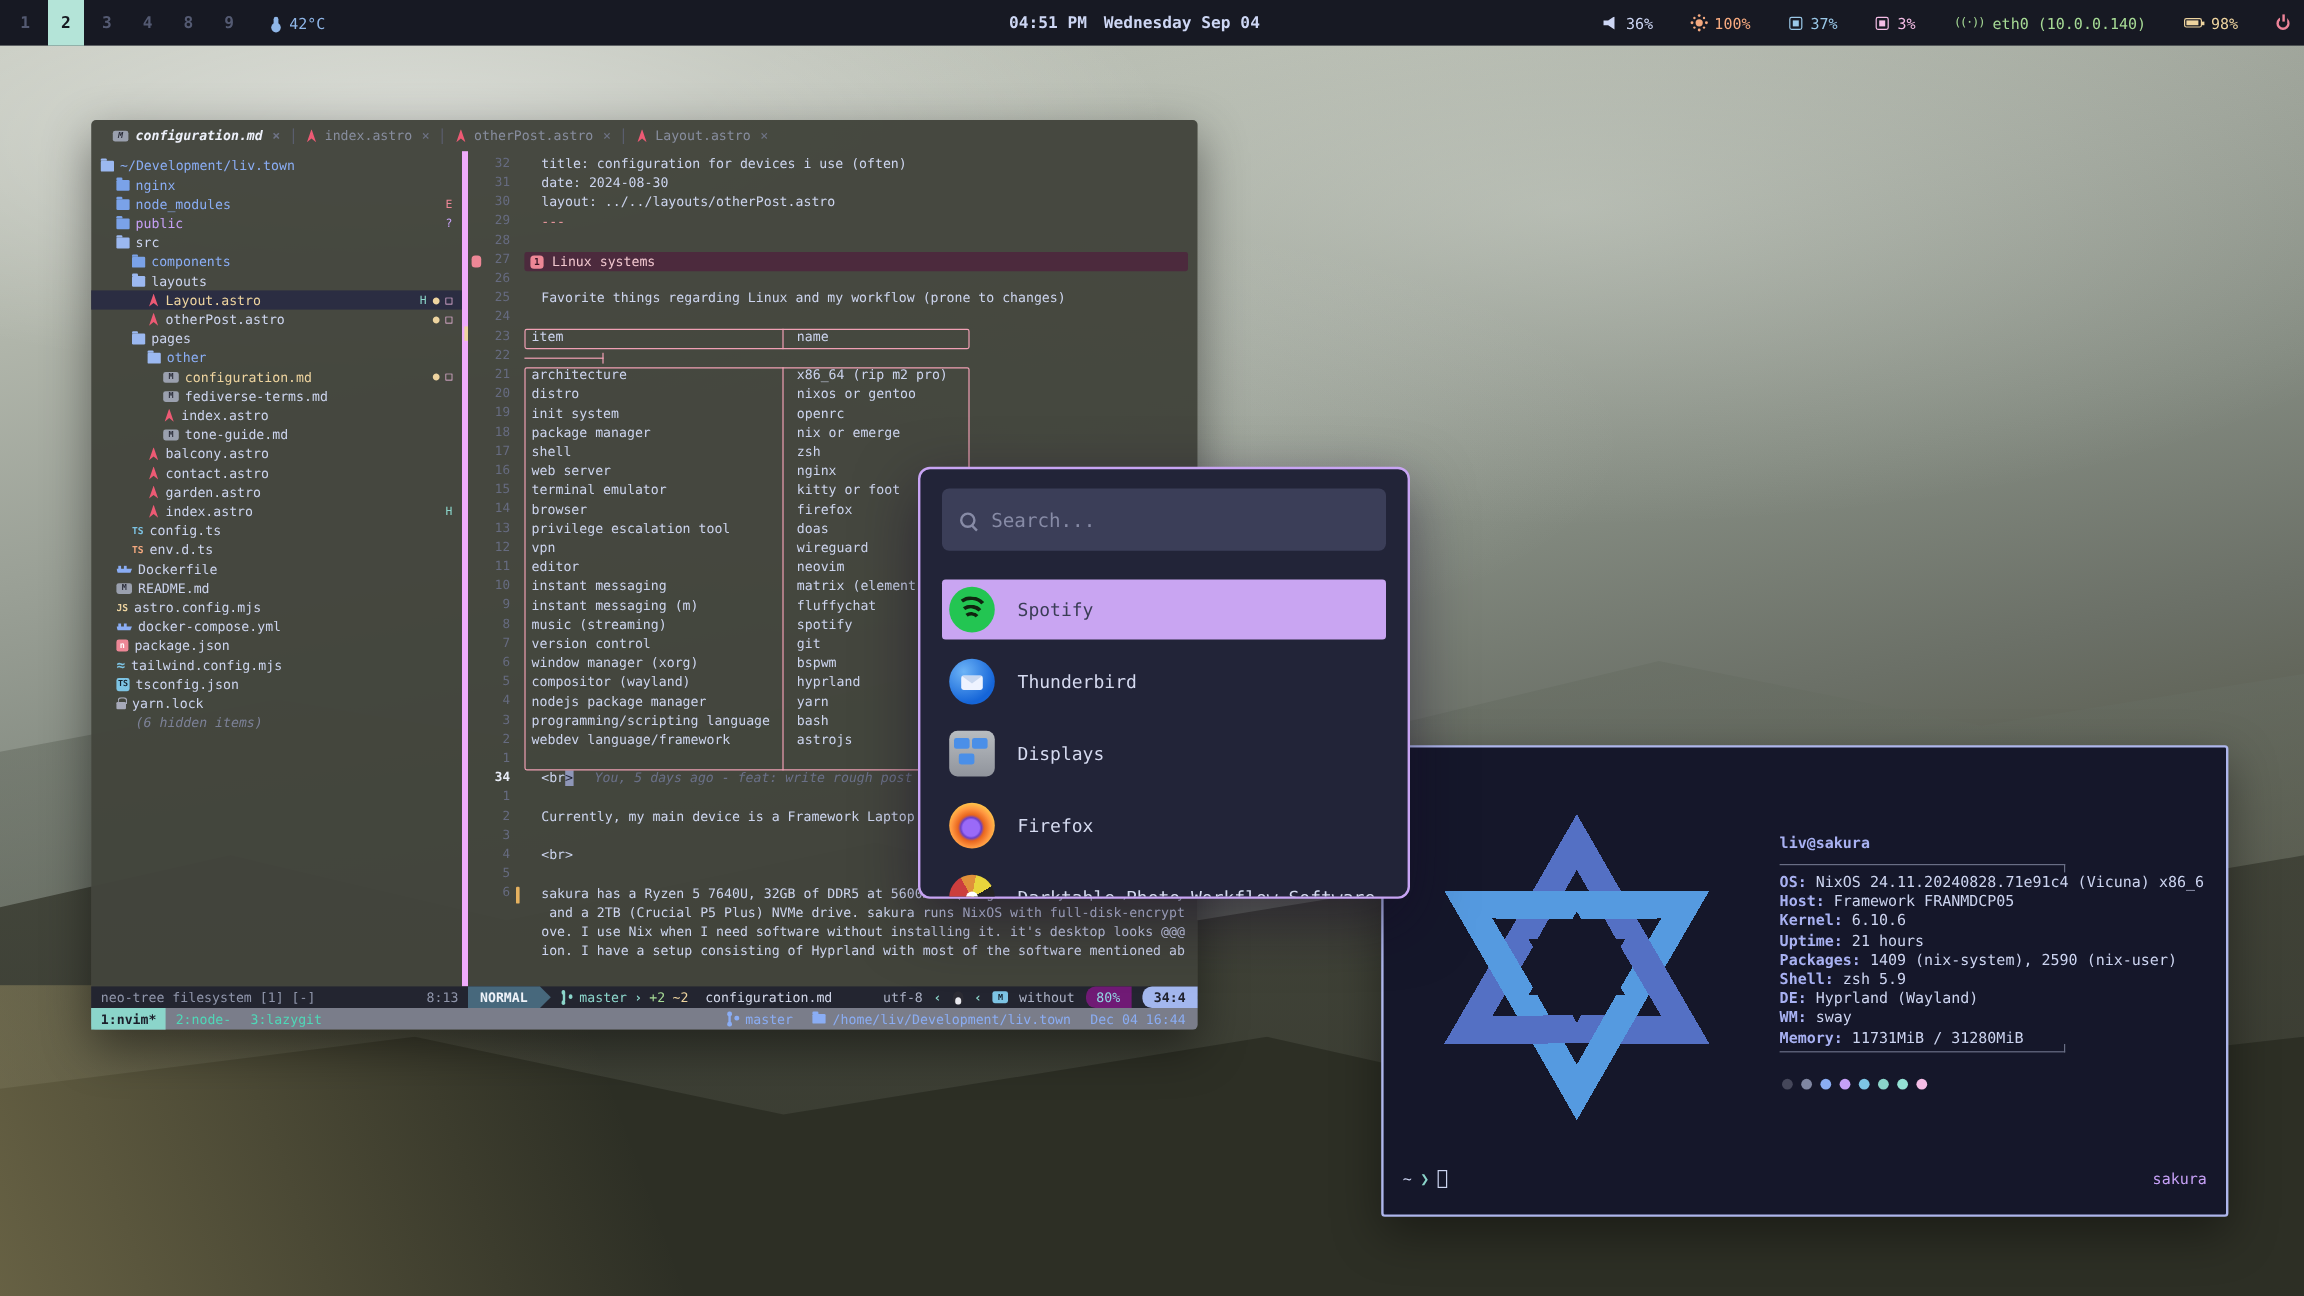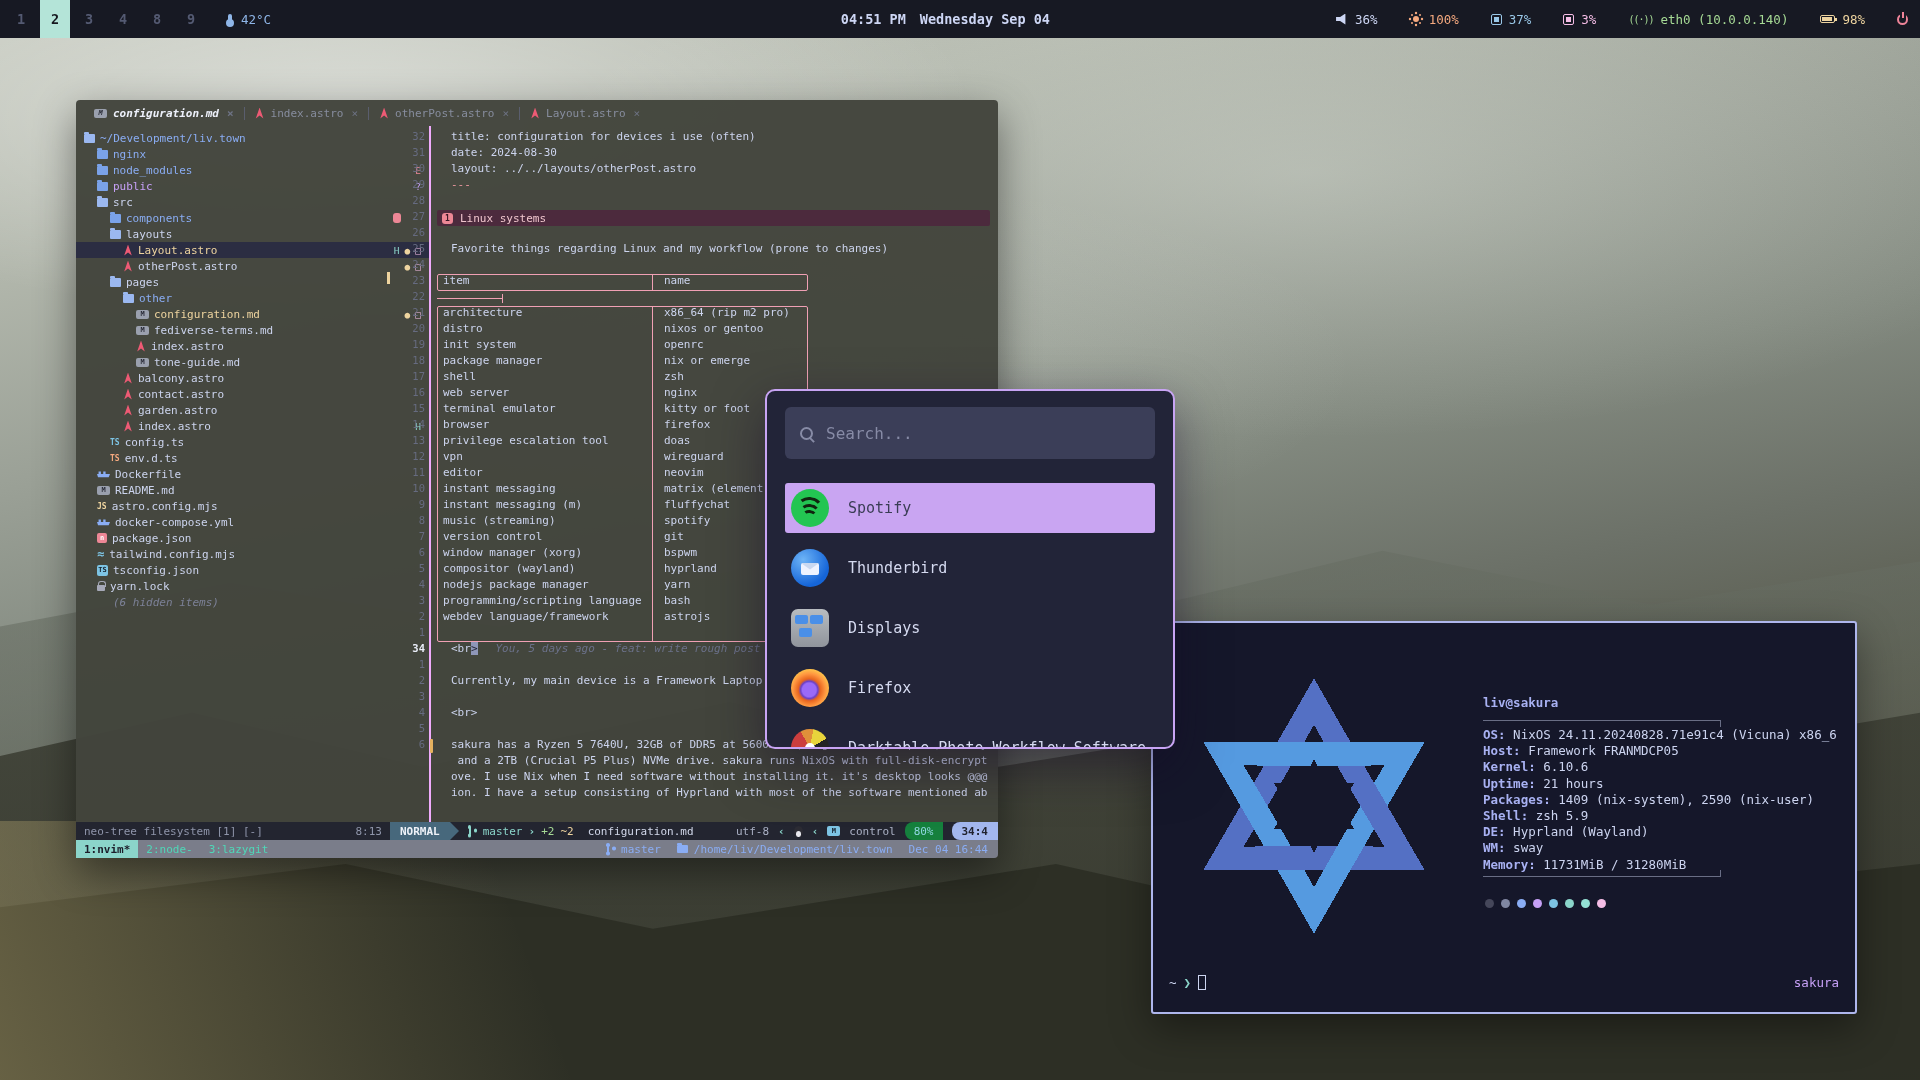--- a/index.html
+++ b/index.html
@@ -42,21 +42,21 @@
   .ic-power{width:11px;height:11px;border:2px solid #ee8499;border-radius:50%;position:relative;display:inline-block}
   .ic-power::before{content:"";position:absolute;left:50%;top:-4px;transform:translateX(-50%);width:2px;height:6px;background:#ee8499;box-shadow:0 0 0 2px #171923}
   
   #win{position:absolute;left:76px;top:100px;width:922px;height:758px;background:rgba(66,68,60,.97);border-radius:4px;z-index:20;box-shadow:0 14px 40px rgba(0,0,0,.45);font-size:11px;color:#ccd4ee}
   #tabbar{height:26px;display:flex;align-items:center;padding-left:8px;color:#878d9e}
   .tab{display:flex;align-items:center;gap:6px;padding:0 10px;height:100%}
   .tab .x{color:#6e7385;margin-left:2px}
   .tab.active{color:#edf0fa;font-weight:bold;font-style:italic}
   .tabsep{width:1px;height:13px;background:#5a5e6e}
   #panes{position:absolute;left:0;right:0;top:26px;bottom:36px}
-  #neotree{position:absolute;left:0;top:0;bottom:0;width:355px;border-right:2px solid #f0abfc;padding-top:4px}
+  #neotree{position:absolute;left:0;top:0;bottom:0;width:314px;border-right:5px solid #f0abfc;padding-top:4px}
   .trow{height:16px;display:flex;align-items:center;padding-right:8px;white-space:pre}
   .trow.sel{background:#2b2d42}
   .trow .lbl{margin-left:5px}
   .trow .marks{margin-left:auto;display:flex;gap:5px;font-size:9.5px}
   .hiddenit{font-style:italic}
   #seltick{position:absolute;left:311px;top:146px;width:3px;height:12px;background:#eed49f;z-index:5}
   #editorpane{position:absolute;left:315px;right:0;top:0;bottom:0;overflow:hidden}
   #lines{position:absolute;left:0;right:0;top:4px}
   .eline{height:16px;position:relative;white-space:pre}
   .ln{position:absolute;left:0;width:34px;text-align:right;color:#666b80;font-size:10.5px}
@@ -81,21 +81,21 @@
   .seg-mode{background:#47687c;color:#eef2f8;font-weight:bold;padding:0 10px;height:100%;display:flex;align-items:center}
   .tri-r{width:0;height:0;border-top:9px solid transparent;border-bottom:9px solid transparent;border-left:9px solid #47687c}
   .gitseg{display:flex;align-items:center;gap:6px;margin-left:8px;color:#8bd5ca}
   .sep-teal{color:#8bd5ca;font-weight:bold}
   .plus{color:#a6da95}.tilde{color:#eed49f}
   .fname{color:#d2d8ea;margin-left:14px}
   #sl-right{margin-left:auto;display:flex;align-items:center;gap:9px;height:100%}
   .penguin{width:9px;height:11px;background:#2b2b33;border-radius:50% 50% 45% 45%;position:relative;display:inline-block}
   .penguin::after{content:"";position:absolute;left:2px;bottom:0;width:5px;height:6px;background:#e8e8ee;border-radius:50% 50% 40% 40%}
   .mdbadge{width:13px;height:10px;background:#7dc4e4;border-radius:2px;color:#14202c;font-size:7px;font-weight:bold;display:inline-flex;align-items:center;justify-content:center}
-  .seg-pct{background:#15803d;color:#91d7e3;height:100%;display:flex;align-items:center;padding:0 9px;border-radius:8px 0 0 8px}
+  .seg-pct{background:#701a75;color:#91d7e3;height:100%;display:flex;align-items:center;padding:0 9px;border-radius:8px 0 0 8px}
   .seg-pos{background:#a3b7ee;color:#20222e;font-weight:bold;height:100%;display:flex;align-items:center;padding:0 10px;border-radius:8px 0 0 8px}
   
   #tmuxbar{position:absolute;left:0;right:0;bottom:0;height:18px;background:rgba(138,141,160,.78);display:flex;align-items:center;font-size:11px;border-radius:0 0 4px 4px}
   .tmux-win{padding:0 8px;height:100%;display:flex;align-items:center;color:#4fd8b8}
   .tmux-win.active{background:#8bd5ca;color:#1c1e2a;font-weight:bold}
   #tmux-right{margin-left:auto;display:flex;align-items:center;gap:16px;color:#8aadf4;padding-right:10px}
   .brico{width:10px;height:12px;position:relative;display:inline-block}
   .brico::before{content:"";position:absolute;left:2px;top:2px;width:2px;height:8px;background:currentColor;border-radius:1px}
   .brico::after{content:"";position:absolute;left:1px;top:0;width:3.5px;height:3.5px;background:currentColor;border-radius:50%;box-shadow:0 8.5px 0 currentColor,6px 3.5px 0 currentColor}
   .foldmini{width:11px;height:8px;background:#8aadf4;border-radius:1px;position:relative;display:inline-block}
@@ -343,21 +343,21 @@
       <span class="plus">+2</span>
       <span class="tilde">~2</span>
     </div>
     <span class="fname">configuration.md</span>
     <div id="sl-right">
       <span>utf-8</span>
       <span class="sep-teal">‹</span>
       <span class="penguin"></span>
       <span class="sep-teal">‹</span>
       <span class="mdbadge">M</span>
-      <span>control</span>
+      <span>without</span>
       <div class="seg-pct">80%</div>
       <div class="seg-pos">34:4</div>
     </div>
   </div>
   <div id="tmuxbar">
     <div id="tmux-wins" style="display: flex; height: 100%;">
         <div class="tmux-win active">1:nvim*</div>
         <div class="tmux-win">2:node-</div>
         <div class="tmux-win">3:lazygit</div>
       </div>

